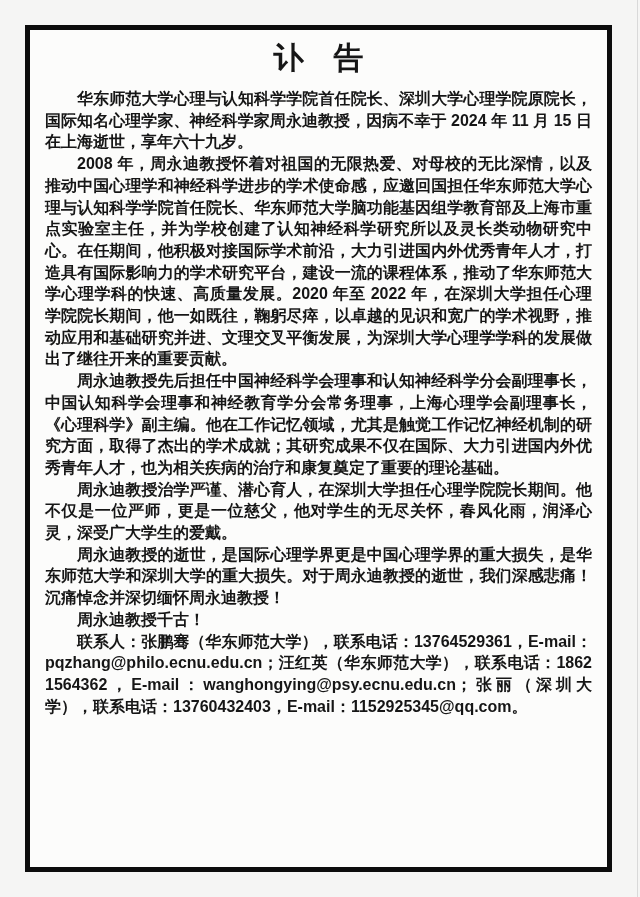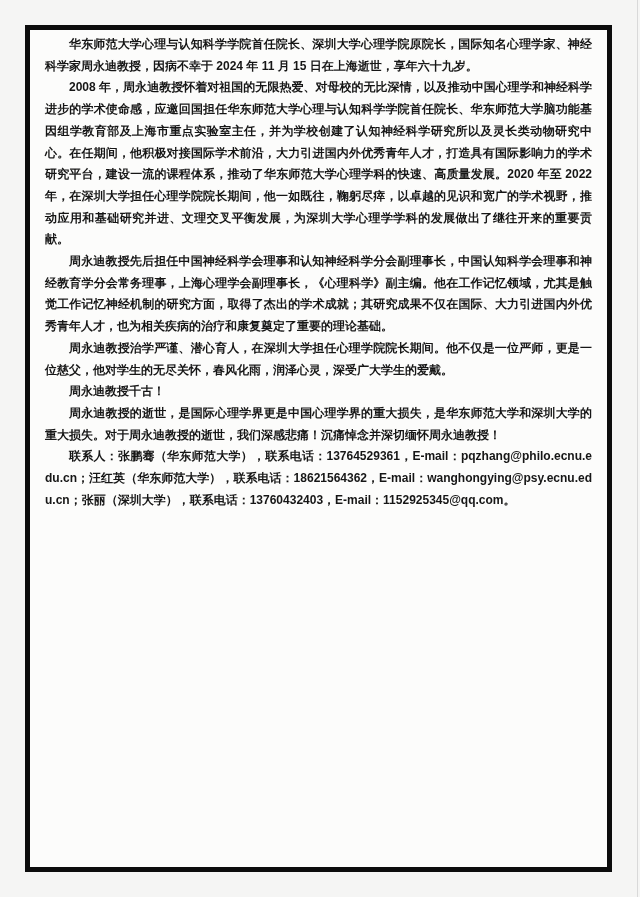--- a/index.html
+++ b/index.html
@@ -38,38 +38,39 @@
   .title {
     margin: 4px 0 10px 0;
     font-size: 30px;
     line-height: 40px;
     font-weight: 700;
     text-align: center;
     color: #161616;
   }
   .par {
     margin: 0;
-    font-size: 12px;
+    font-size: 16px;
     line-height: 21.7px;
     font-weight: 700;
     color: #161616;
     text-align: justify;
     text-indent: 2em;
     word-break: break-all;
   }
 </style>
 </head>
 <body>
 
 <div class="page">
   <div class="edge-line"></div>
   <div class="frame">
+    <h1 class="title">讣　告</h1>
 
     <p class="par">华东师范大学心理与认知科学学院首任院长、深圳大学心理学院原院长，国际知名心理学家、神经科学家周永迪教授，因病不幸于 2024 年 11 月 15 日在上海逝世，享年六十九岁。</p>
     <p class="par">2008 年，周永迪教授怀着对祖国的无限热爱、对母校的无比深情，以及推动中国心理学和神经科学进步的学术使命感，应邀回国担任华东师范大学心理与认知科学学院首任院长、华东师范大学脑功能基因组学教育部及上海市重点实验室主任，并为学校创建了认知神经科学研究所以及灵长类动物研究中心。在任期间，他积极对接国际学术前沿，大力引进国内外优秀青年人才，打造具有国际影响力的学术研究平台，建设一流的课程体系，推动了华东师范大学心理学科的快速、高质量发展。2020 年至 2022 年，在深圳大学担任心理学院院长期间，他一如既往，鞠躬尽瘁，以卓越的见识和宽广的学术视野，推动应用和基础研究并进、文理交叉平衡发展，为深圳大学心理学学科的发展做出了继往开来的重要贡献。</p>
     <p class="par">周永迪教授先后担任中国神经科学会理事和认知神经科学分会副理事长，中国认知科学会理事和神经教育学分会常务理事，上海心理学会副理事长，《心理科学》副主编。他在工作记忆领域，尤其是触觉工作记忆神经机制的研究方面，取得了杰出的学术成就；其研究成果不仅在国际、大力引进国内外优秀青年人才，也为相关疾病的治疗和康复奠定了重要的理论基础。</p>
     <p class="par">周永迪教授治学严谨、潜心育人，在深圳大学担任心理学院院长期间。他不仅是一位严师，更是一位慈父，他对学生的无尽关怀，春风化雨，润泽心灵，深受广大学生的爱戴。</p>
+    <p class="par">周永迪教授的逝世，是国际心理学界更是中国心理学界的重大损失，是华东师范大学和深圳大学的重大损失。对于周永迪教授的逝世，我们深感悲痛！沉痛悼念并深切缅怀周永迪教授！</p>
     <p class="par">周永迪教授千古！</p>
-    <p class="par">周永迪教授的逝世，是国际心理学界更是中国心理学界的重大损失，是华东师范大学和深圳大学的重大损失。对于周永迪教授的逝世，我们深感悲痛！沉痛悼念并深切缅怀周永迪教授！</p>
     <p class="par">联系人：张鹏骞（华东师范大学），联系电话：13764529361，E-mail：pqzhang@philo.ecnu.edu.cn；汪红英（华东师范大学），联系电话：18621564362，E-mail：wanghongying@psy.ecnu.edu.cn；张丽（深圳大学），联系电话：13760432403，E-mail：1152925345@qq.com。</p>
 
   </div>
 </div>
 
 </body></html>

